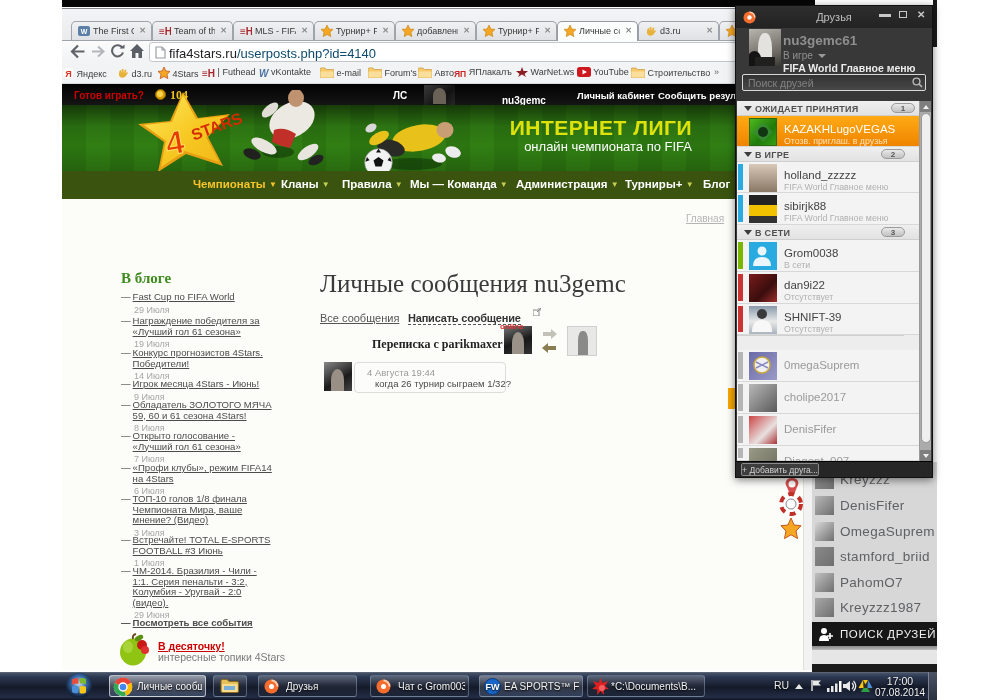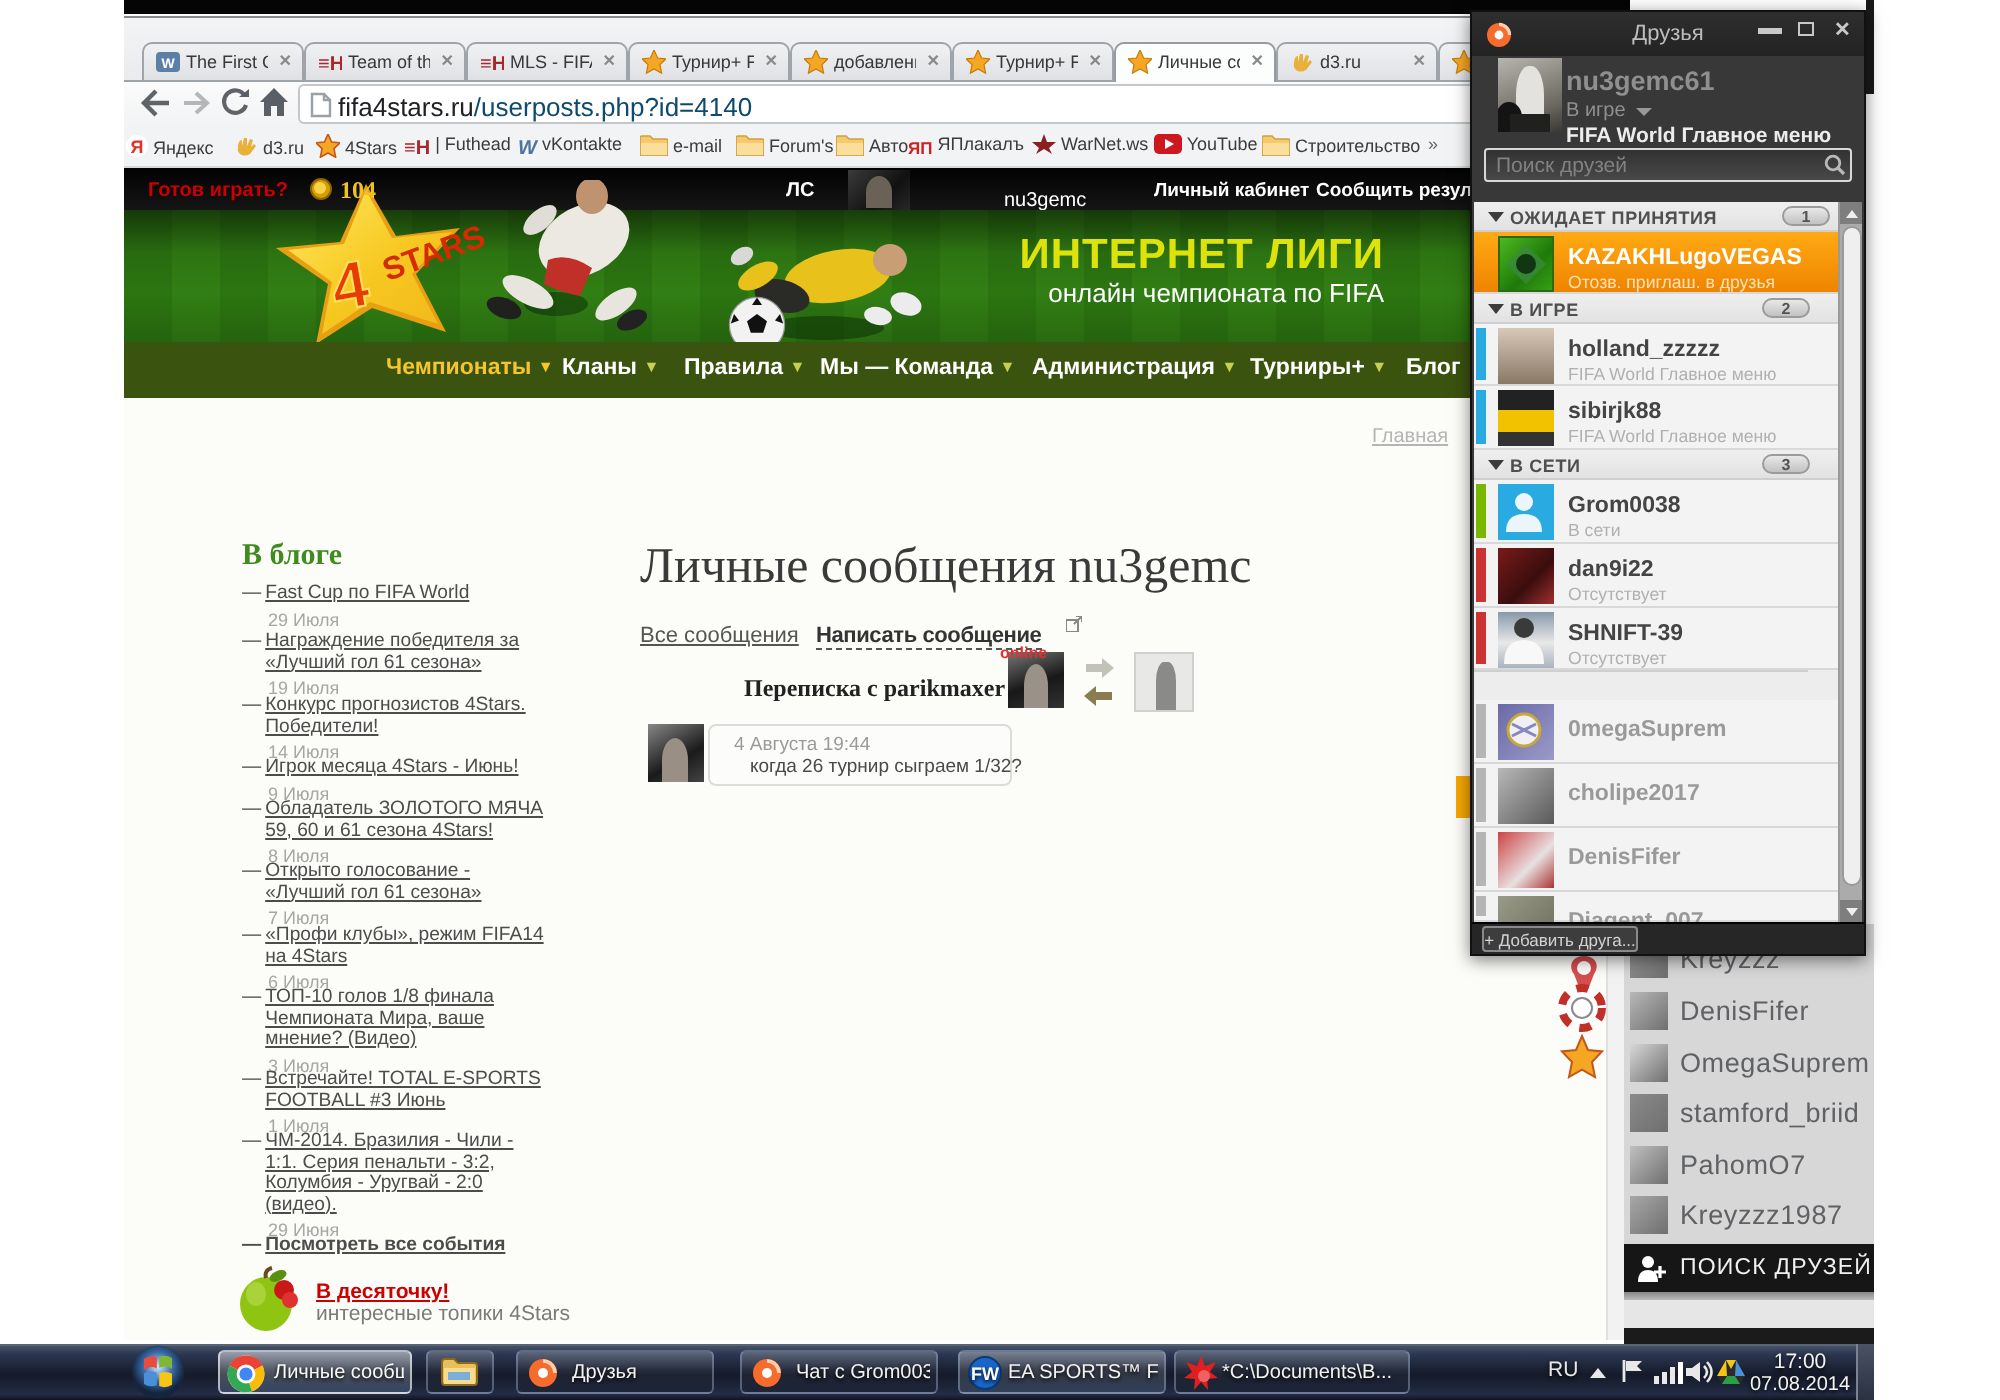--- a/index.html
+++ b/index.html
@@ -18,21 +18,21 @@
 .nv{position:absolute;top:94px;font-weight:bold;font-size:11.5px;color:#fff;white-space:nowrap}
 .nv i{font-style:normal;font-size:8px;color:#c6cf52;position:relative;top:-1px}
 
 .bi{position:absolute;left:59px;width:160px;font-size:9.6px;line-height:10.5px;color:#4c4c4c}
 .bi .dt{color:#a6a6a6;font-size:9px;margin-top:2px;margin-left:13px}
 .bi .lk{display:inline-block;text-decoration:underline;margin-left:2px;vertical-align:top;white-space:nowrap}
 
 .fr{position:absolute;left:736px;width:182px;background:#f3f3f3;border-bottom:1px solid #d8d8d8}
 .fr .sb{position:absolute;left:1px;top:2px;width:5px;bottom:2px}
 .fr .av{position:absolute;left:12px;top:2px;width:28px;height:28px;overflow:hidden}
-.fr .nm{position:absolute;left:47px;top:7px;font-size:11.5px;font-weight:bold;color:#444;white-space:nowrap}
+.fr .nm{position:absolute;left:47px;top:7px;font-size:11.5px;font-weight:normal;color:#444;white-space:nowrap}
 .fr .st{position:absolute;left:47px;top:20px;font-size:8.8px;color:#b0b0b0;white-space:nowrap}
 .hdr{position:absolute;left:736px;width:182px;height:15px;background:linear-gradient(#efefef,#e2e2e2);border-bottom:1px solid #cfcfcf;font-size:9px;font-weight:bold;color:#4f4f4f}
 .hdr .cr{position:absolute;left:7px;top:5px;width:0;height:0;border-left:4px solid transparent;border-right:4px solid transparent;border-top:5px solid #3c3c3c}
 .hdr .tx{position:absolute;left:18px;top:3px;letter-spacing:.3px}
 .bdg{position:absolute;right:14px;top:2px;width:24px;height:10px;border-radius:5px;background:linear-gradient(#e8e8e8,#c2c2c2);border:1px solid #9b9b9b;font-size:8px;font-weight:bold;color:#555;text-align:center;line-height:9px}
 
 .fn{position:absolute;left:840px;font-size:13.5px;color:#5f6165;letter-spacing:.3px}
 .fav{position:absolute;left:815px;width:19px;height:19px}
 
 .tbtn{position:absolute;z-index:31;top:675px;height:22px;border:1px solid rgba(150,170,200,.45);border-radius:3px;background:linear-gradient(rgba(255,255,255,.22),rgba(255,255,255,.06) 45%,rgba(0,0,0,.12));color:#f2f2f2;font-size:10px;text-shadow:0 1px 2px #000}
@@ -185,21 +185,21 @@
 <div class="abs" style="left:12px;top:6px;font-size:10px;font-weight:bold;color:#c00">Готов играть?</div>
 <svg class="abs" style="left:93px;top:5px" width="11" height="11">
         <circle cx="5.5" cy="5.5" r="5" fill="#d89c00" stroke="#8a6800"></circle>
         <circle cx="5" cy="5" r="3" fill="#f7d34a"></circle>
       </svg>
 <div class="abs" style="z-index:2;left:108px;top:4px;font-size:12px;font-weight:bold;color:#f0c220;font-family:'Liberation Serif',serif">104</div>
 <div class="abs" style="left:331px;top:6px;font-size:10px;font-weight:bold;color:#fff">ЛС</div>
 <div class="abs" style="left:362px;top:1px;width:31px;height:22px;background:linear-gradient(135deg,#3a3a3a,#111 60%,#2a2a2a);overflow:hidden">
         <div class="abs" style="left:9px;top:3px;width:13px;height:16px;border-radius:50% 50% 0 0;background:#6a6257"></div>
       </div>
-<div class="abs" style="left:440px;top:11px;font-size:10px;font-weight:normal;color:#fff">nu3gemc</div>
+<div class="abs" style="left:440px;top:11px;font-size:10px;font-weight:bold;color:#fff">nu3gemc</div>
 <div class="abs" style="left:515px;top:6px;font-size:9.5px;font-weight:bold;color:#fff">Личный кабинет</div>
 <div class="abs" style="left:596px;top:6px;font-size:9.5px;font-weight:bold;color:#fff">Сообщить результат</div>
 
 <div class="abs" style="left:0;top:21px;width:741px;height:66px;background:repeating-linear-gradient(90deg,#2e7c12 0 24px,#348615 24px 48px)"></div>
 <div class="abs" style="left:0;top:21px;width:741px;height:66px;background:linear-gradient(rgba(0,0,0,.55),rgba(0,0,0,.14) 32%,rgba(0,0,0,.05) 62%,rgba(10,25,0,.25))"></div>
 
 <svg class="abs" style="left:172px;top:6px" width="100" height="84">
 <ellipse cx="44" cy="62" rx="16" ry="6" fill="#0a2a05" opacity=".5"></ellipse>
 <ellipse cx="58" cy="30" rx="24" ry="17" fill="#ece8e2" transform="rotate(-28 58 30)"></ellipse>
 <ellipse cx="62" cy="8" rx="8" ry="9" fill="#bf9270"></ellipse>

